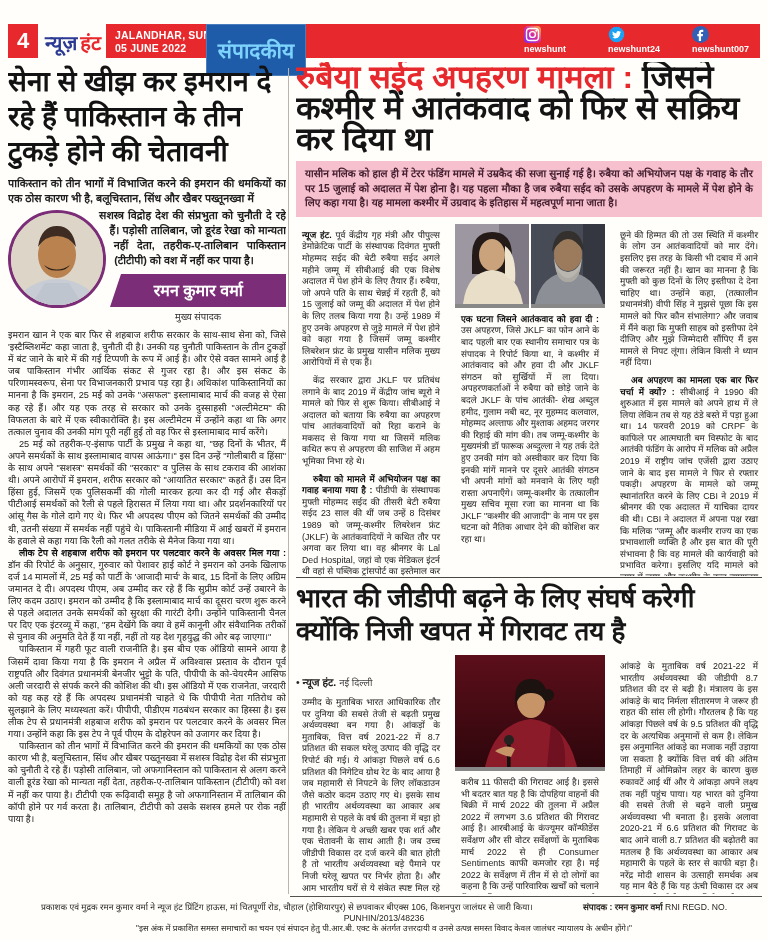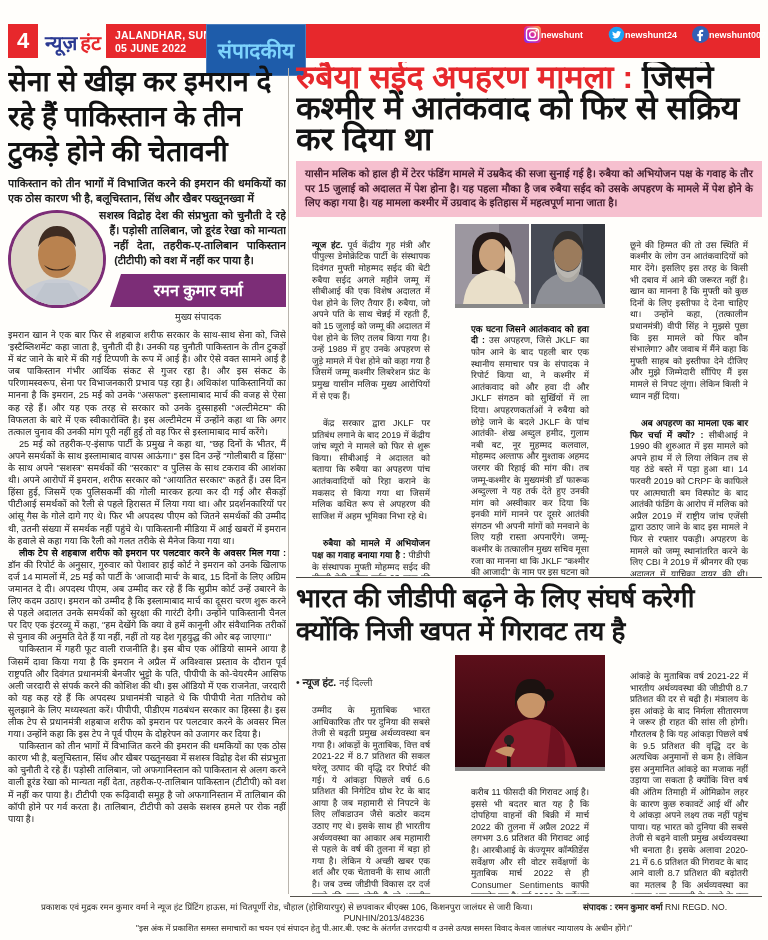--- a/index.html
+++ b/index.html
@@ -10,21 +10,21 @@
            color:#fff;font-size:22px;font-weight:800;display:flex;align-items:center;justify-content:center;}
   .logo{position:absolute;left:42px;top:26px;width:62px;height:32px;font-size:20px;font-weight:800;
         display:flex;align-items:center;justify-content:center;white-space:nowrap;}
   .logo .l1{color:#2b3a92;}
   .logo .l2{color:#e7282c;margin-left:3px;}
   .redbar{position:absolute;left:106px;top:24px;width:654px;height:34px;background:#e7282c;}
   .dateline{position:absolute;left:9px;top:5px;color:#fff;font-weight:700;font-size:10.5px;line-height:12.5px;letter-spacing:.2px;}
   .section{position:absolute;left:100px;top:0;width:100px;height:52px;background:#1e5caa;color:#7dd3fc;
            font-size:21px;font-weight:800;display:flex;align-items:center;justify-content:center;box-shadow:inset 0 0 0 1px #fff3;}
   .socials{position:absolute;right:6px;top:2px;display:flex;gap:22px;}
-  .social{display:flex;flex-direction:row;align-items:center;width:62px;}
+  .social{display:flex;flex-direction:column;align-items:flex-start;width:62px;}
   .social .handle{color:#fff;font-size:9px;font-weight:700;margin-top:1px;white-space:nowrap;}
   .icon{width:17px;height:17px;display:flex;align-items:center;justify-content:center;}
   .icon.ig{background:linear-gradient(45deg,#7b2ff7,#d62ba0,#ffb545);border-radius:4px;}
   
   .vrule{position:absolute;left:288px;top:68px;width:1px;height:826px;background:#b9b4ac;}
   .hrule-mid{position:absolute;left:296px;top:577px;width:466px;height:1px;background:#4a4742;}
   .hrule-foot{position:absolute;left:290px;top:896px;width:472px;height:1px;background:#55524c;}
   
   .left-art{position:absolute;left:8px;top:64px;width:278px;height:832px;overflow:hidden;}
   .left-art h1{margin:0 0 7px 0;font-size:28px;line-height:35px;font-weight:800;color:#121212;}
@@ -41,21 +41,21 @@
   .ind{text-indent:11px;}
   
   .kidnap{position:absolute;left:296px;top:62px;width:466px;height:514px;overflow:hidden;}
   .kidnap h1{margin:0;font-size:32px;line-height:31px;font-weight:800;}
   .kidnap h1 .hl-red{color:#e7282c;}
   .kidnap h1 .hl-blk{color:#141414;}
   .pinkbox{margin-top:6px;background:#f6c0cf;color:#472030;font-size:10.3px;line-height:14.6px;
            font-weight:700;text-align:justify;padding:6px 9px;}
   .cols{display:flex;gap:9px;margin-top:7px;}
   .col{width:150px;flex:none;overflow:hidden;}
-  .cp{margin:16px;font-size:8.8px;line-height:11.6px;text-align:justify;color:#222;}
+  .cp{margin:6px;font-size:8.8px;line-height:11.6px;text-align:justify;color:#222;}
   .cp b{font-weight:800;color:#111;}
   .photos{display:flex;gap:2px;margin-bottom:5px;}
   .ph{flex:none;overflow:hidden;background:#888;}
   
   .gdp{position:absolute;left:296px;top:582px;width:466px;height:312px;overflow:hidden;}
   .gdp h1{margin:0;font-size:26px;line-height:33px;font-weight:700;color:#161616;}
   .byline{font-size:10.5px;margin:20px 0 8px 0;color:#222;}
   .byline .bb{font-weight:800;}
   .byline .bloc{font-size:9.5px;color:#444;}
   

